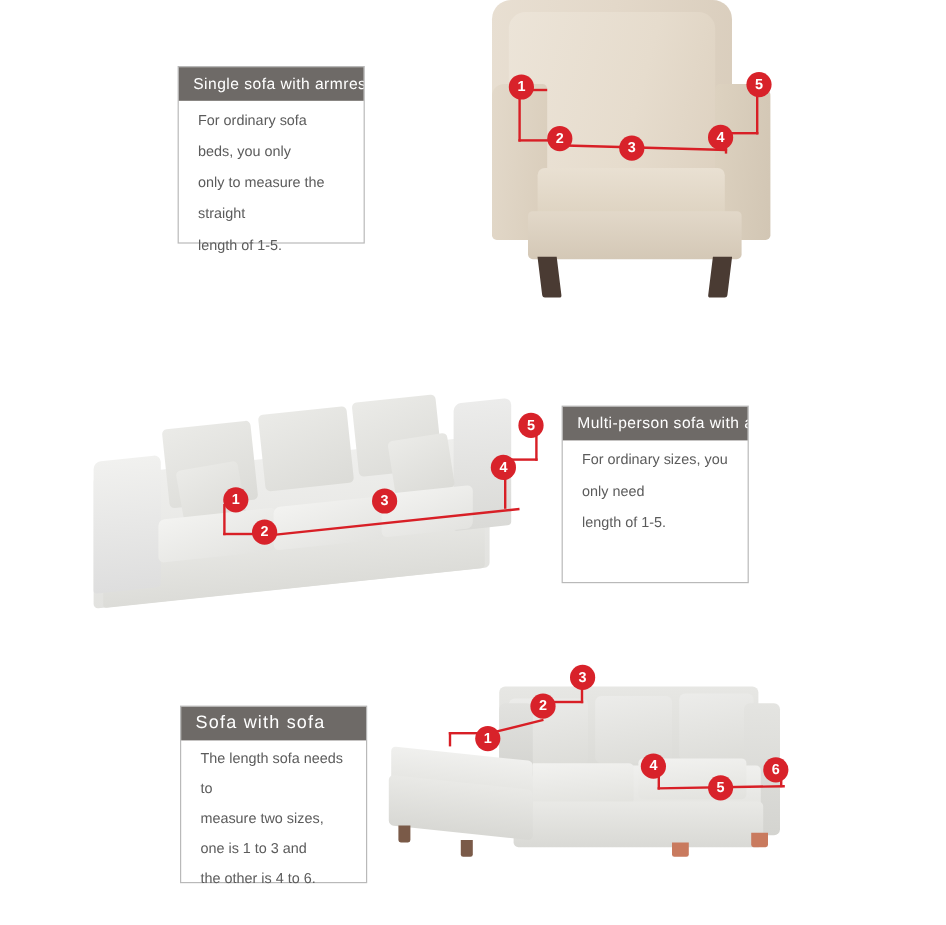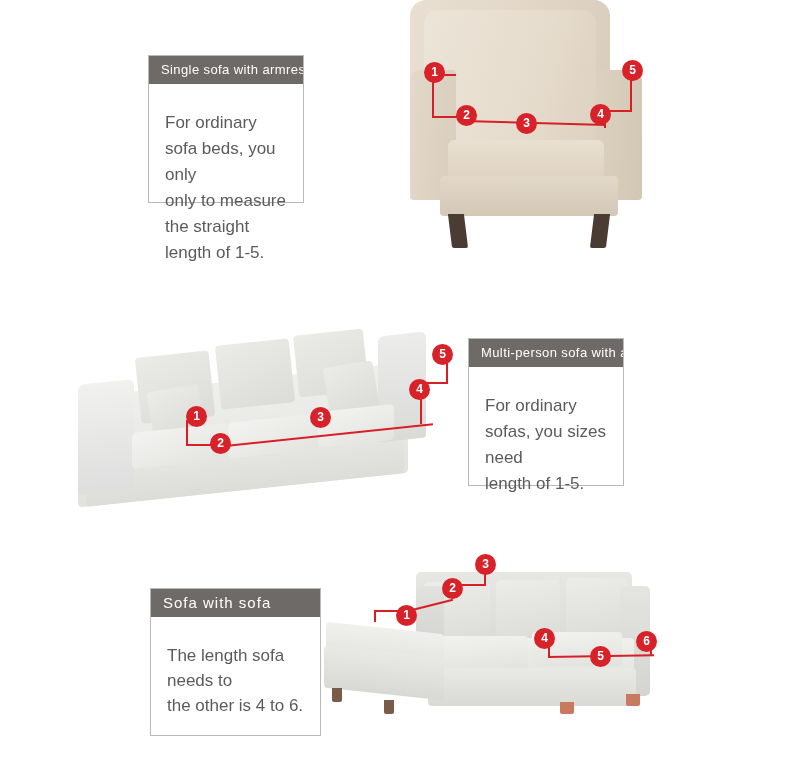--- a/index.html
+++ b/index.html
@@ -37,25 +37,24 @@
     font-size: 13px;
     letter-spacing: 0.4px;
     white-space: nowrap;
     overflow: hidden;
   }
   .card-header.big {
     font-size: 15px;
     letter-spacing: 1px;
   }
   .card-body {
-    padding: 14px 16px 10px 16px;
+    padding: 3px 16px 10px 16px;
     color: #5b5b5b;
-    font-size: 17px;
+    font-size: 12px;
     line-height: 26px;
-    margin-top: 12px;
   }
   .card-body p { margin: 0; }
 
   
   .sofa { position: absolute; }
   .shape { position: absolute; box-sizing: border-box; }
 
   
   .mline {
     position: absolute;
@@ -233,21 +232,21 @@
       <div class="shape pillow" style="left:248px; top:44px; width:50px; height:46px; transform:rotate(-9deg);"></div>
 
       <div class="shape cushion" style="left:54px; top:108px; width:98px; height:36px; transform:skewY(-6deg);"></div>
       <div class="shape cushion" style="left:150px; top:98px; width:92px; height:36px; transform:skewY(-6deg);"></div>
       <div class="shape cushion" style="left:240px; top:88px; width:76px; height:36px; transform:skewY(-6deg);"></div>
     </div>
 
     <div class="card" style="left:468px; top:338px; width:156px; height:148px;">
       <div class="card-header">Multi-person sofa with armrests</div>
       <div class="card-body">
-        <p>For ordinary sofas, you sizes need</p>
+        <p>For ordinary sizes, you only need</p>
         <p>length of 1-5.</p>
       </div>
     </div>
 
     <div>
       <div class="mline" style="left:186px; top:420px; width:2px; height:26px;"></div>
       <div class="mline" style="left:186px; top:444px; width:32px; height:2px;"></div>
       <div class="mline" style="left:216px; top:438px; width:2px; height:12px;"></div>
       <div class="mline" style="left:216px; top:446px; width:218px; height:2px; transform:rotate(-6deg); transform-origin:0 0;"></div>
       <div class="mline" style="left:420px; top:382px; width:2px; height:42px;"></div>
@@ -257,24 +256,26 @@
 
     <div class="badge" style="left:186px; top:406px;">1</div>
     <div class="badge" style="left:210px; top:433px;">2</div>
     <div class="badge" style="left:310px; top:407px;">3</div>
     <div class="badge" style="left:409px; top:379px;">4</div>
     <div class="badge" style="left:432px; top:344px;">5</div>
   </div>
 
   <div>
 
-    <div class="card" style="left:150px; top:588px; width:171px; height:148px;">
+    <div class="card" style="left:150px; top:588px; width:156px; height:148px;">
       <div class="card-header big">Sofa with sofa</div>
       <div class="card-body" style="line-height:25px;">
         <p>The length sofa needs to</p>
+        <p>measure two sizes,</p>
+        <p>one is 1 to 3 and</p>
         <p>the other is 4 to 6.</p>
       </div>
     </div>
 
     <div class="sofa" style="left:320px; top:560px; width:360px; height:175px;">
 
       <div class="shape sc-back" style="left:96px; top:12px; width:216px; height:78px;"></div>
       <div class="shape sc-back" style="left:104px; top:22px; width:66px; height:56px; background:linear-gradient(170deg,#ececea,#dcdcd8);"></div>
       <div class="shape sc-back" style="left:176px; top:20px; width:64px; height:56px; background:linear-gradient(170deg,#ececea,#dcdcd8);"></div>
       <div class="shape sc-back" style="left:246px; top:18px; width:62px; height:56px; background:linear-gradient(170deg,#ececea,#dcdcd8);"></div>

